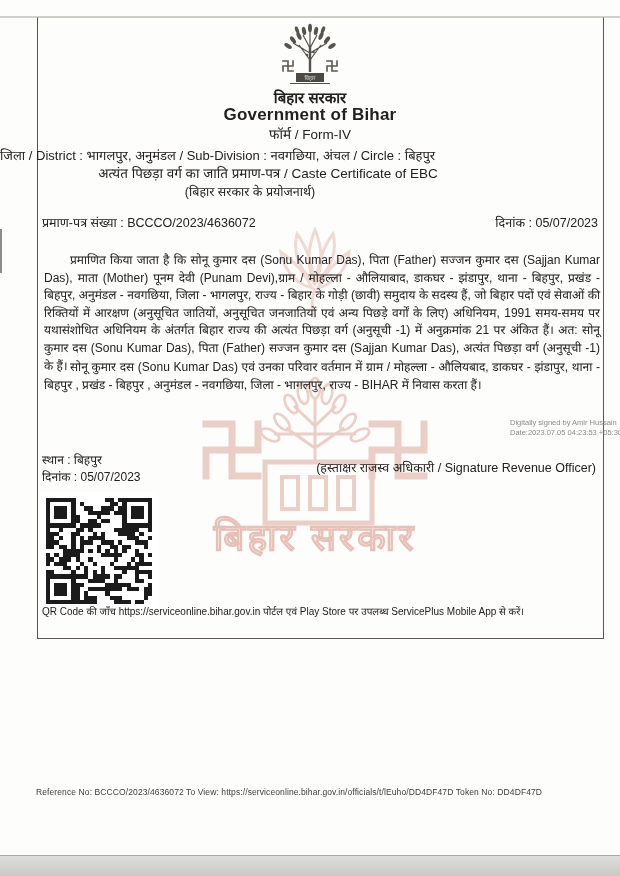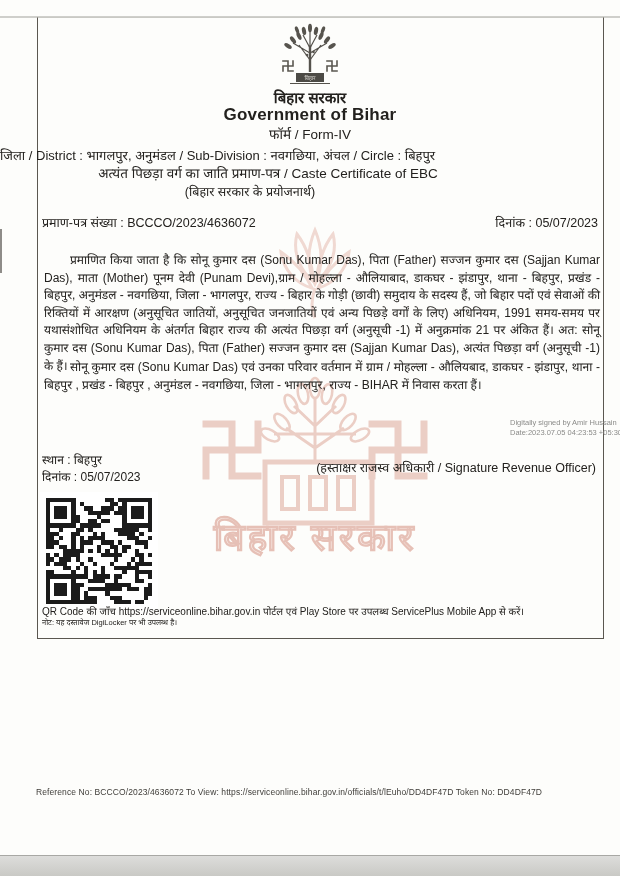--- a/index.html
+++ b/index.html
@@ -408,19 +408,18 @@
         <rect x="87.69999999999999" y="10.3" width="21.5" height="21.5" fill="#ffffff"></rect>
         <rect x="91.99999999999999" y="14.6" width="12.899999999999999" height="12.899999999999999" fill="#1b1b1b"></rect>
         <rect x="6" y="83.39999999999999" width="30.099999999999998" height="30.099999999999998" fill="#1b1b1b"></rect>
         <rect x="10.3" y="87.69999999999999" width="21.5" height="21.5" fill="#ffffff"></rect>
         <rect x="14.6" y="91.99999999999999" width="12.899999999999999" height="12.899999999999999" fill="#1b1b1b"></rect>
       </svg>
   </div>
 
   <div class="qr-notes">
     <div class="qr-note-1"><b>QR Code</b><span> की जाँच </span><b>https://serviceonline.bihar.gov.in</b><span> पोर्टल एवं </span><b>Play Store</b><span> पर उपलब्ध </span><b>ServicePlus Mobile App</b><span> से करें।</span></div>
-    <div class="qr-note-3"><span>नोट: यह दस्तावेज </span><b>DigiLocker</b><span> पर भी उपलब्ध है।</span></div>
   </div>
 
   <div class="footer-ref">Reference No: BCCCO/2023/4636072 To View: https://serviceonline.bihar.gov.in/officials/t/lEuho/DD4DF47D Token No: DD4DF47D</div>
 
   <div class="scan-bottom-band"></div>
 </div>
 
 </body></html>

